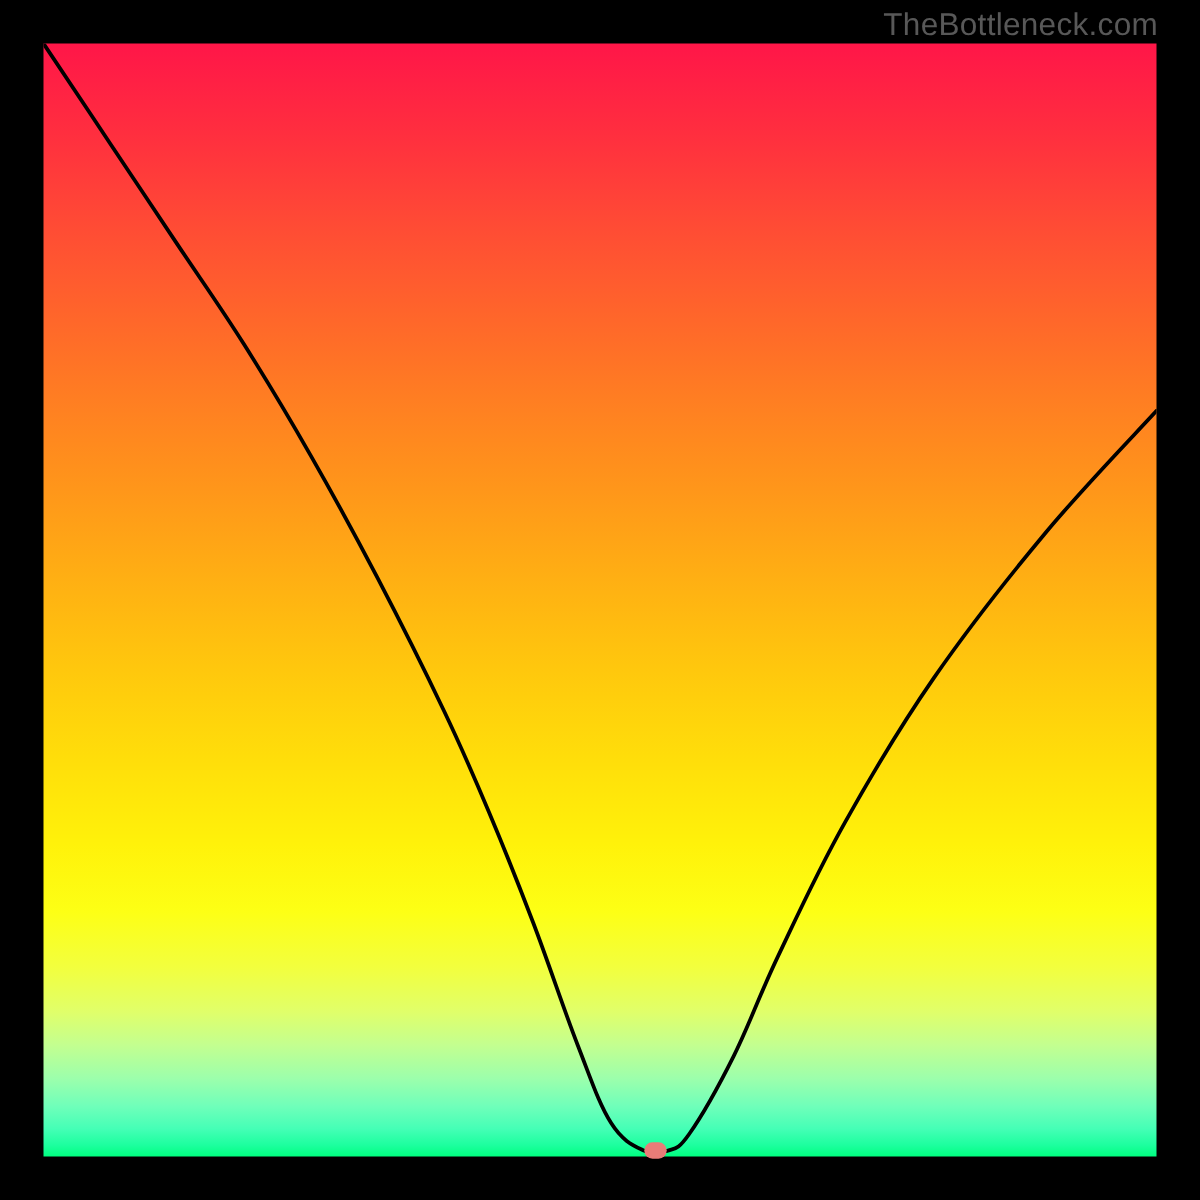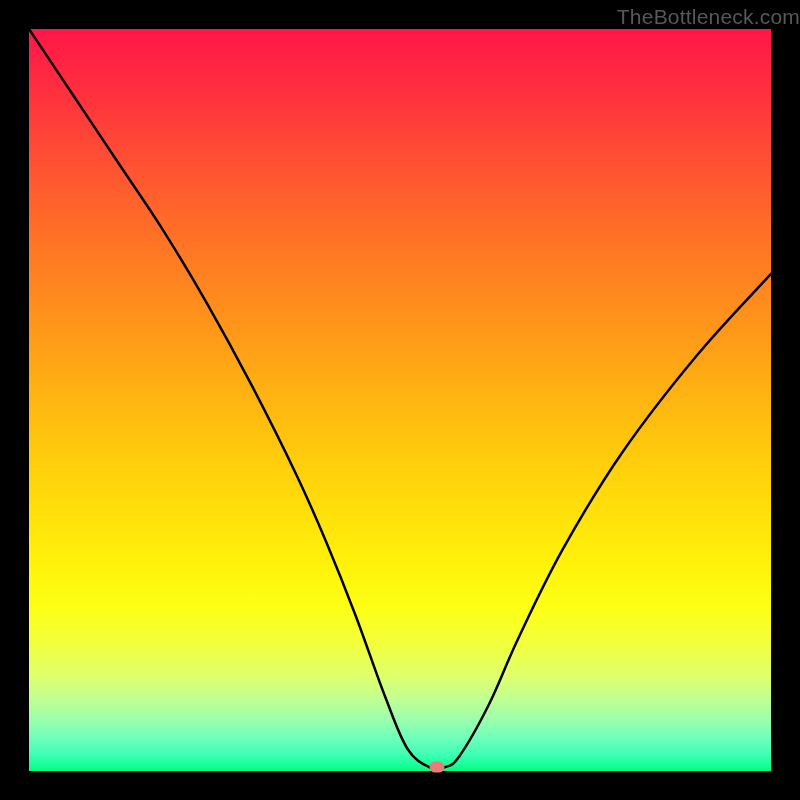--- a/index.html
+++ b/index.html
@@ -56,21 +56,21 @@
     position: absolute;
     width: 15px;
     height: 11px;
     border-radius: 6px;
     background: #e87c78;
     transform: translate(-50%, -50%);
   }
   .watermark {
     position: absolute;
     top: 5px;
-    right: 0;
+    right: 28px;
     color: #585858;
     font-size: 21px;
     font-weight: 500;
     letter-spacing: 0.2px;
   }
 </style>
 </head>
 <body>
 
 <div class="frame">

